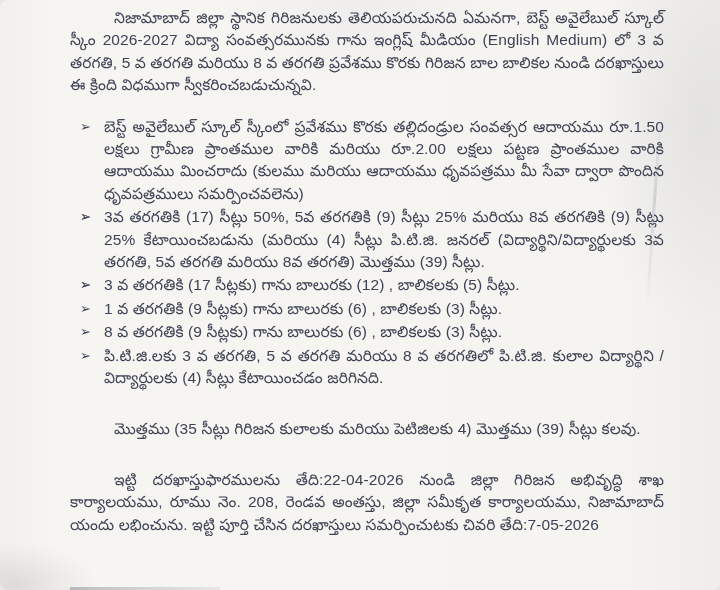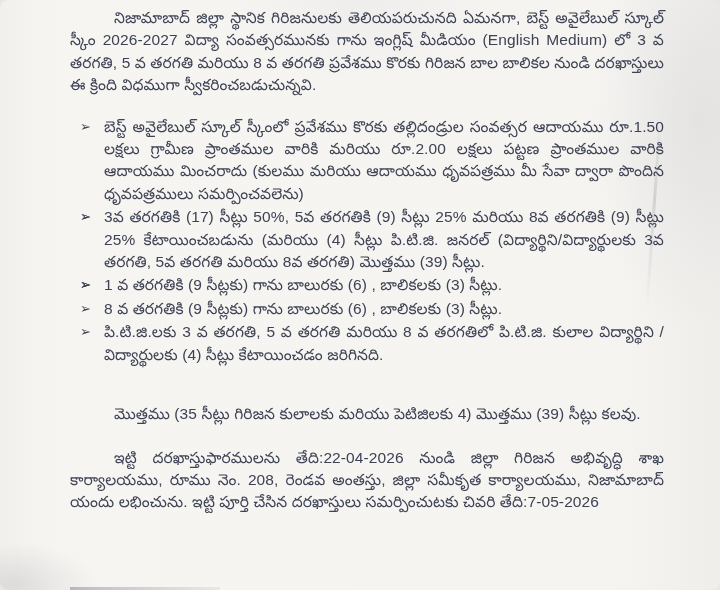--- a/index.html
+++ b/index.html
@@ -60,22 +60,22 @@
     padding-left:34px;
     margin-bottom:1px;
   }
   .bullets li .marker{
     position:absolute;
     left:10px;top:0;
     font-size:13px;
     line-height:22.4px;
     color:var(--ink);
   }
-  .summary{ margin-top:37px; }
-  .closing{ margin-top:21px; }
+  .summary{ margin-top:28px; }
+  .closing{ margin-top:29px; }
 </style>
 </head>
 <body>
 
 <div class="page">
   <div class="content">
 
     <p class="para">నిజామాబాద్ జిల్లా స్థానిక గిరిజనులకు తెలియపరుచునది ఏమనగా, బెస్ట్ అవైలేబుల్ స్కూల్ స్కీం 2026-2027 విద్యా సంవత్సరమునకు గాను ఇంగ్లిష్ మీడియం (English Medium) లో 3 వ తరగతి, 5 వ తరగతి మరియు 8 వ తరగతి ప్రవేశము కొరకు గిరిజన బాల బాలికల నుండి దరఖాస్తులు ఈ క్రింది విధముగా స్వీకరించబడుచున్నవి.</p>
 
     <ul class="bullets">
@@ -88,20 +88,21 @@
       </li>
       <li>
         <span class="marker">➢</span>
         <span>3వ తరగతికి (17) సీట్లు 50%, 5వ తరగతికి (9) సీట్లు 25% మరియు 8వ తరగతికి  (9) సీట్లు  25%  కేటాయించబడును  (మరియు  (4)  సీట్లు  పి.టి.జి.  జనరల్ (విద్యార్థిని/విద్యార్థులకు 3వ తరగతి, 5వ తరగతి మరియు 8వ తరగతి) మొత్తము (39) సీట్లు.</span>
       </li>
       <li>
         <span class="marker">➢</span>
       </li>
       <li>
         <span class="marker">➢</span>
+        <span>3 వ తరగతికి (17 సీట్లకు) గాను బాలురకు (12) , బాలికలకు (5) సీట్లు.</span>
       </li>
       <li>
         <span class="marker">➢</span>
         <span>1 వ తరగతికి (9  సీట్లకు) గాను బాలురకు (6) , బాలికలకు (3) సీట్లు.</span>
       </li>
       <li>
         <span class="marker">➢</span>
         <span>8 వ తరగతికి (9  సీట్లకు) గాను బాలురకు (6) , బాలికలకు (3) సీట్లు.</span>
       </li>
       <li>

